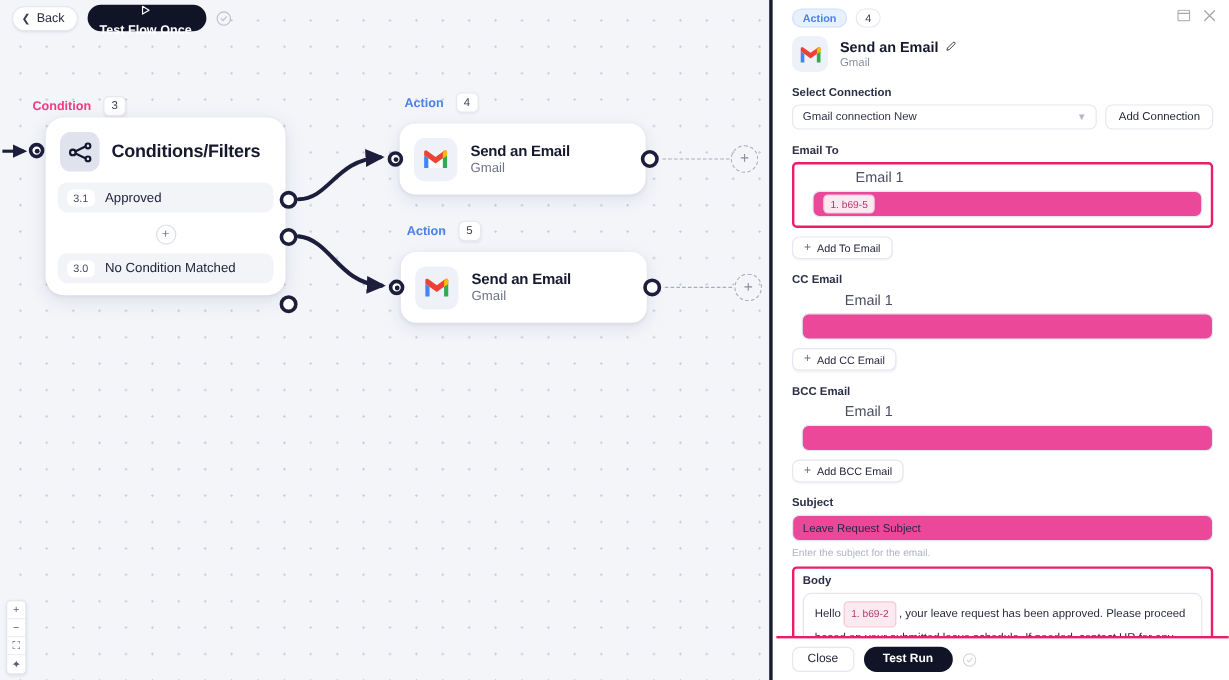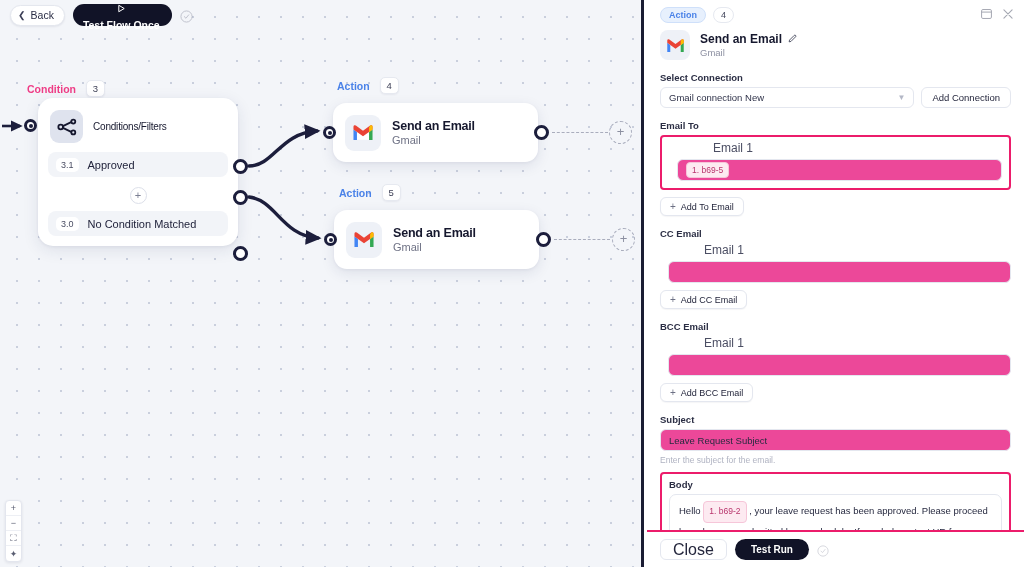--- a/index.html
+++ b/index.html
@@ -63,21 +63,21 @@
     position: absolute; left: 38px; top: 98px; width: 200px;
     background: #ffffff; border-radius: 15px;
     box-shadow: 0 4px 16px rgba(30,40,90,.10), 0 1px 3px rgba(30,40,90,.06);
     padding: 10px 10px 10px 10px; z-index: 8;
   }
   .cond-head { display: flex; align-items: center; gap: 10px; padding: 2px 2px 9px 2px; }
   .cond-ico {
     width: 33px; height: 33px; border-radius: 9px; background: #dfe3ee;
     display: flex; align-items: center; justify-content: center; flex: 0 0 33px;
   }
-  .cond-title { font-size: 10px; font-weight: 400; color: #16182e; letter-spacing: -.2px; }
+  .cond-title { font-size: 15px; font-weight: 700; color: #16182e; letter-spacing: -.2px; }
   .cond-row {
     display: flex; align-items: center; gap: 9px;
     background: #f2f4f8; border-radius: 8px; height: 25px; padding: 0 8px; margin-bottom: 6px;
   }
   .cond-row.last { margin-bottom: 0; }
   .cond-idx {
     background: #ffffff; border-radius: 5px; font-size: 9px; color: #4a4d63;
     padding: 2px 5px; min-width: 22px; text-align: center;
   }
   .cond-lbl { font-size: 11px; color: #22243c; }
@@ -207,21 +207,21 @@
     border: 1px solid #e4e7ef; border-radius: 7px; background: #fff;
     padding: 6px 9px; font-size: 9.5px; color: #272a40; line-height: 1.85;
   }
 
   .p-footer {
     flex: 0 0 auto; border-top: 2.5px solid #ec1c6b;
     padding: 7px 13px; display: flex; align-items: center; gap: 8px;
   }
   .btn-close {
     height: 21px; border: 1px solid #e4e7ef; border-radius: 6px; background: #fff;
-    padding: 0 12px; font-size: 16px; color: #24263c; cursor: pointer;
+    padding: 0 12px; font-size: 10px; color: #24263c; cursor: pointer;
   }
   .btn-testrun {
     height: 21px; border: none; border-radius: 11px; background: #111327;
     padding: 0 16px; font-size: 10px; font-weight: 600; color: #fff; cursor: pointer;
   }
 </style>
 </head>
 <body>
 
 <div id="app">

